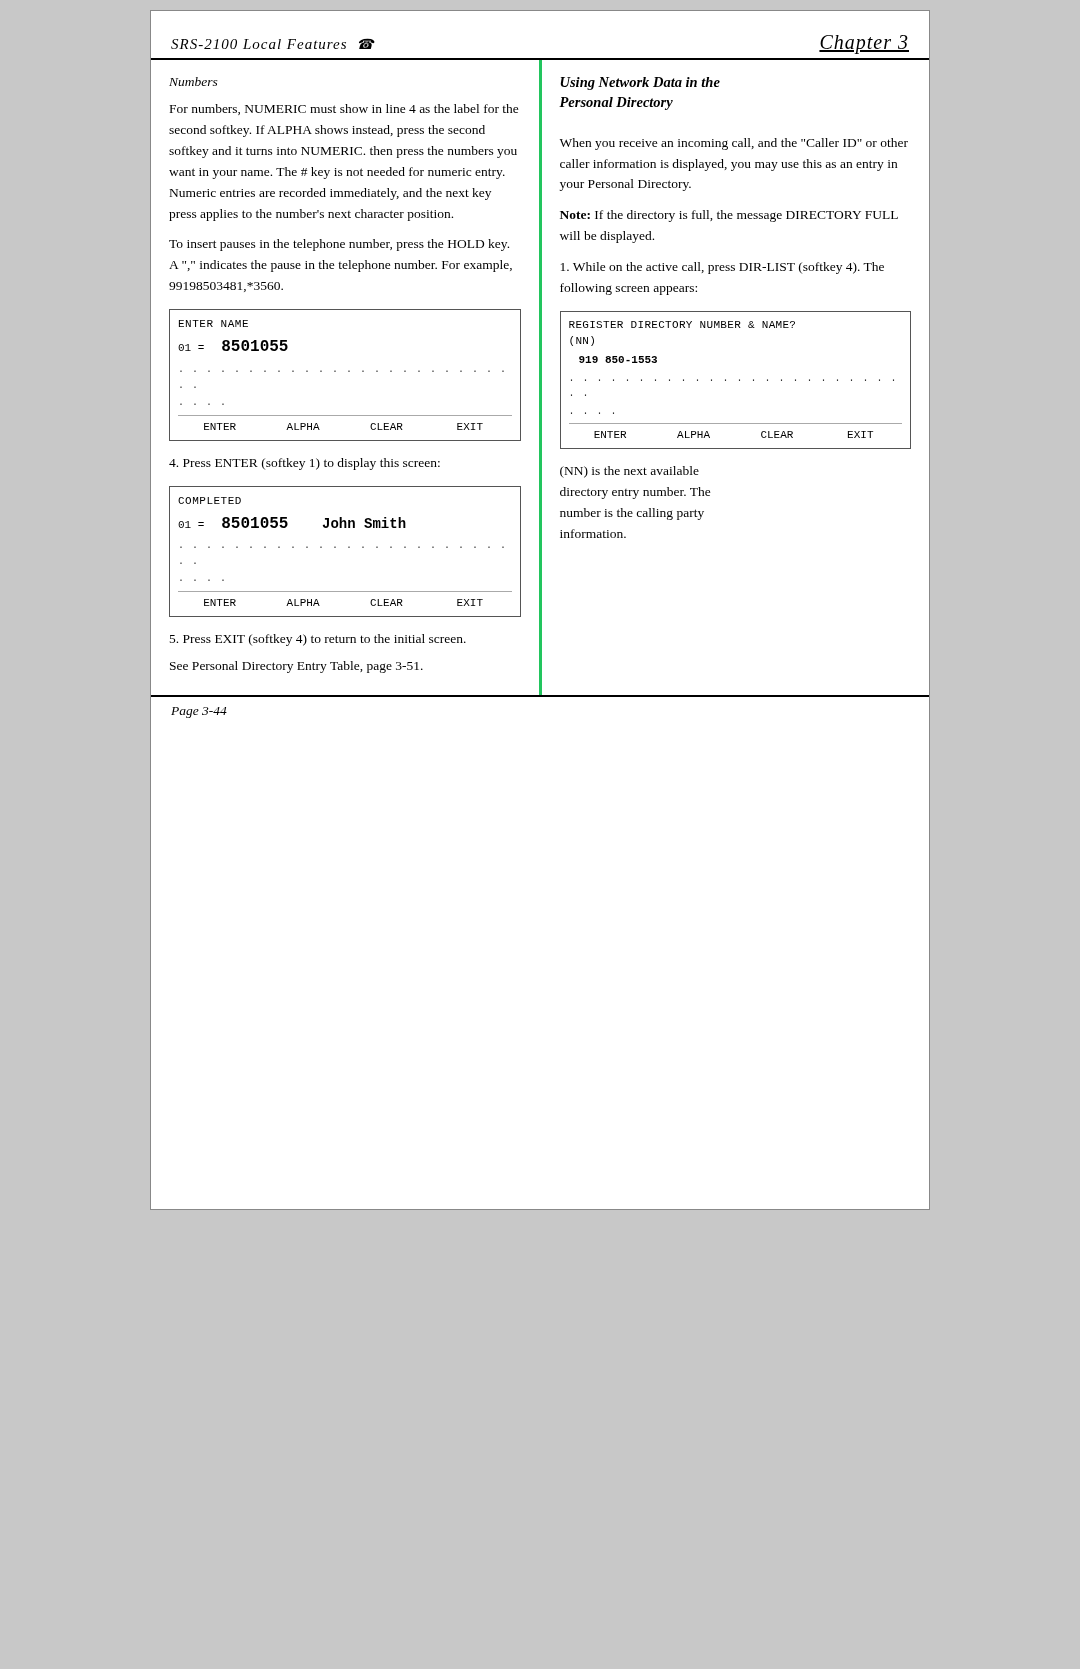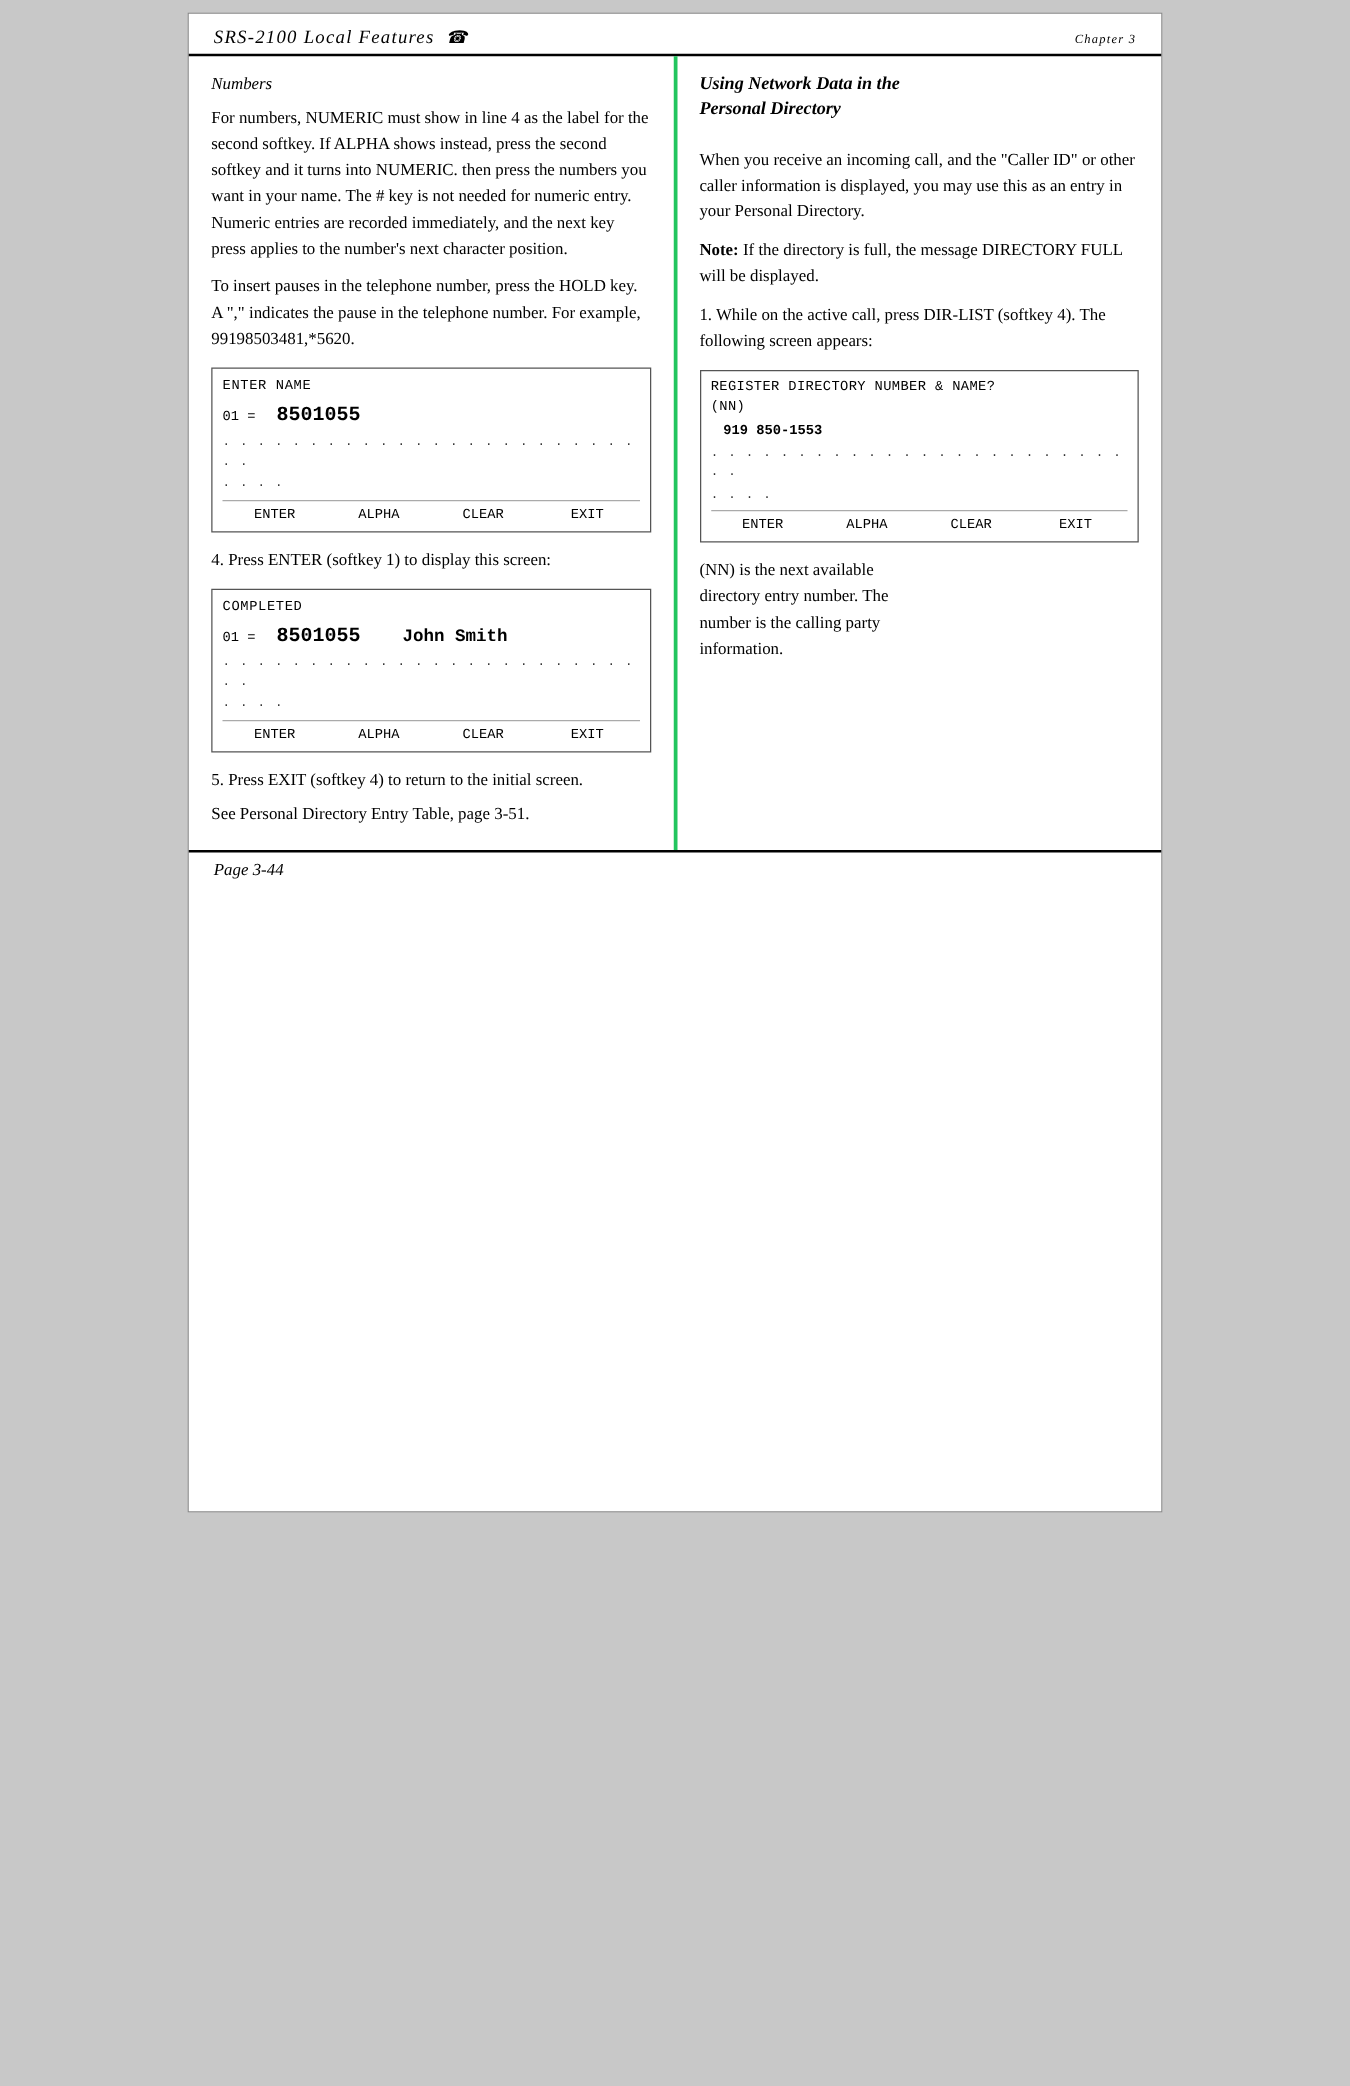--- a/index.html
+++ b/index.html
@@ -26,37 +26,39 @@
       padding: 0;
       position: relative;
     }
 
     .header {
       display: flex;
       justify-content: space-between;
       align-items: baseline;
       padding: 10px 20px 4px 20px;
       border-bottom: 2px solid #000;
+      margin-top: 10px;
     }
 
     .header-left {
       font-style: italic;
       font-size: 15px;
       letter-spacing: 1px;
     }
 
     .header-phone {
       font-size: 14px;
       margin-left: 4px;
     }
 
     .header-right {
       font-style: italic;
-      font-size: 10px;
-      letter-spacing: 1px;
+      font-size: 20px;
+      letter-spacing: 1px;
+      text-decoration: underline;
     }
 
     .content-area {
       display: flex;
       flex-direction: row;
       border-bottom: 2px solid #000;
     }
 
     .left-col {
       flex: 1;
@@ -197,21 +199,21 @@
     <span class="header-right">Chapter 3</span>
   </div>
 
   <div class="content-area">
 
     <div class="left-col">
       <span class="section-label">Numbers</span>
 
       <p>For numbers, NUMERIC must show in line 4 as the label for the second softkey.  If ALPHA shows instead, press the second softkey and it turns into NUMERIC.  then press the numbers you want in your name.  The # key is not needed for numeric entry.  Numeric entries are recorded immediately, and the next key press applies to the number's next character position.</p>
 
-      <p>To insert pauses in the telephone number, press the HOLD key.  A "," indicates the pause in the telephone number.  For example, 99198503481,*5620.</p>
+      <p>To insert pauses in the telephone number, press the HOLD key.  A "," indicates the pause in the telephone number.  For example, 99198503481,*3560.</p>
 
       <div class="screen-box">
         <div class="screen-label">ENTER NAME</div>
         <div class="screen-number">
           <span class="eq">01 =</span>
           &nbsp;<span class="bold-num">8501055</span>
         </div>
         <div class="screen-dots-long">. . . . . . . . . . . . . . . . . . . . . . . . . .</div>
         <div class="screen-dots-short">. . . .</div>
         <div class="screen-softkeys">

